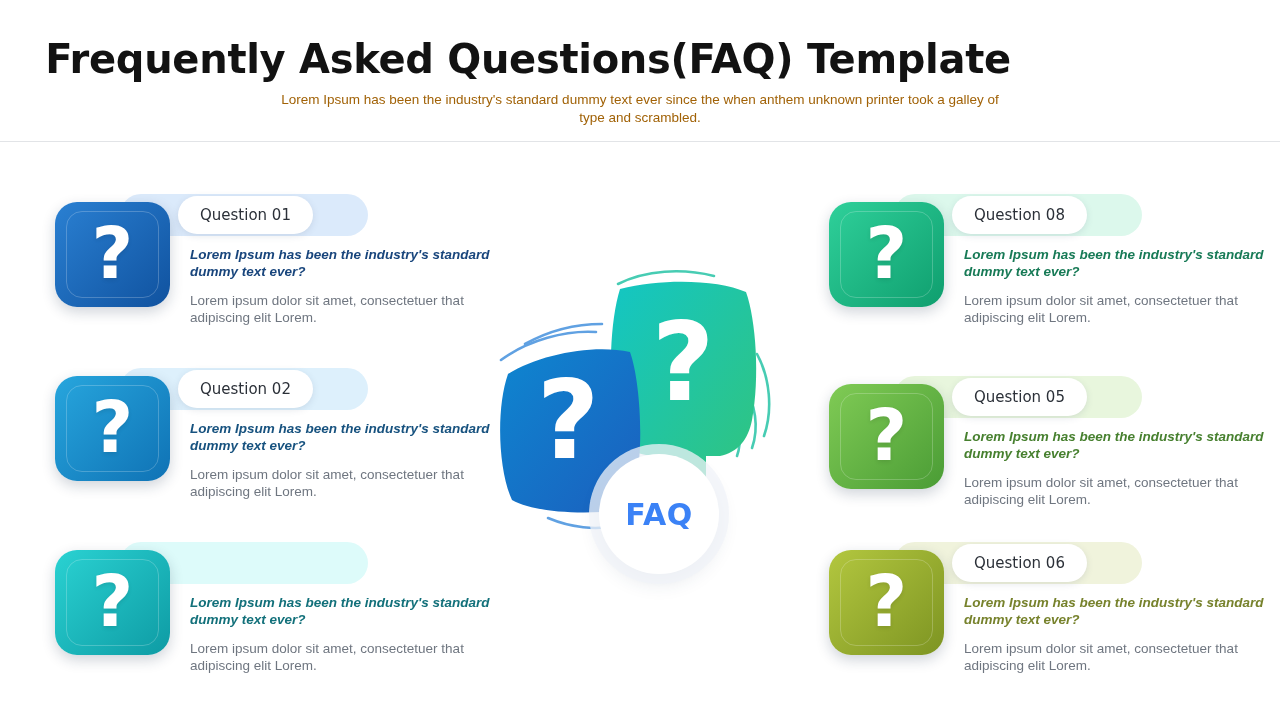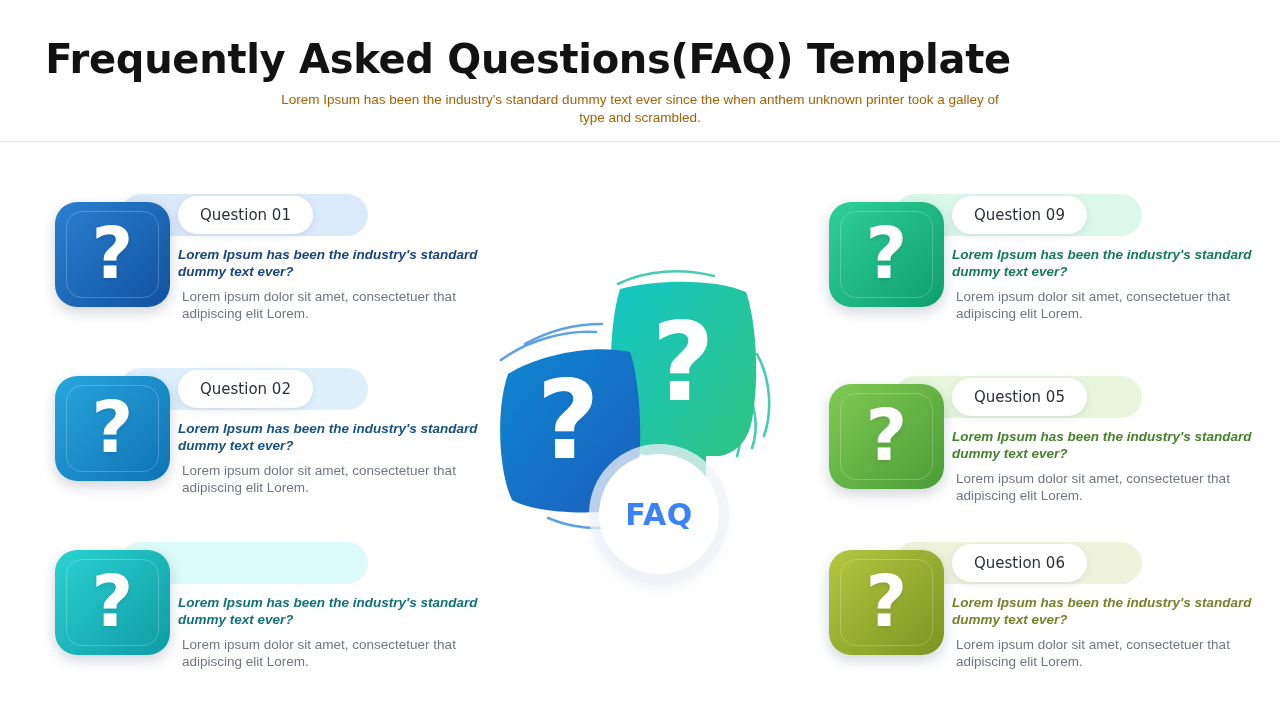--- a/index.html
+++ b/index.html
@@ -74,25 +74,25 @@
     font-family:"DejaVu Sans", sans-serif;
     padding-bottom:4px;
     text-shadow:0 2px 4px rgba(0,0,0,.10);
   }
 
   
   .qtext{position:absolute;left:123px;top:56px;width:345px;}
   .qhead{
     font-size:13.5px;line-height:17px;font-weight:700;font-style:italic;
     font-family:"Liberation Sans", sans-serif;
-    margin:0 0 8px 0;
+    margin:0 0 8px 12px;
   }
   .qbody{
     font-size:13.5px;line-height:17px;color:#6f7680;
-    font-family:"Liberation Sans", sans-serif;margin:4px;
+    font-family:"Liberation Sans", sans-serif;margin:12px;
   }
 
   
   .illus{position:absolute;left:468px;top:262px;width:330px;height:310px;}
   .illus svg{display:block;}
   .faq-circle{
     position:absolute;left:131px;top:192px;width:120px;height:120px;
     border-radius:50%;
     background:#ffffff;
     box-shadow:0 0 0 10px rgba(240,243,248,.75), 0 8px 20px rgba(40,60,90,.13);
@@ -156,21 +156,21 @@
     </div>
   </div>
 
   <div class="qrow right" style="top:190px">
     <div class="pill-glow" style="background: rgb(220, 248, 236);"></div>
     <div class="tile" style="background: linear-gradient(135deg, rgb(47, 208, 154), rgb(15, 158, 110));">
       <div class="inner-ring"></div>
       <div class="qmark">?</div>
     </div>
     <div class="pill">
-      <span class="pill-label">Question 09</span>
+      <span class="pill-label">Question 08</span>
     </div>
     <div class="qtext">
       <p class="qhead" style="color: rgb(23, 122, 86);">Lorem Ipsum has been the industry's standard dummy text ever?</p>
       <p class="qbody">Lorem ipsum dolor sit amet, consectetuer that adipiscing elit Lorem.</p>
     </div>
   </div>
 
   <div class="qrow right" style="top:372px">
     <div class="pill-glow" style="background: rgb(232, 246, 221);"></div>
     <div class="tile" style="background: linear-gradient(135deg, rgb(128, 203, 85), rgb(74, 156, 53));">

